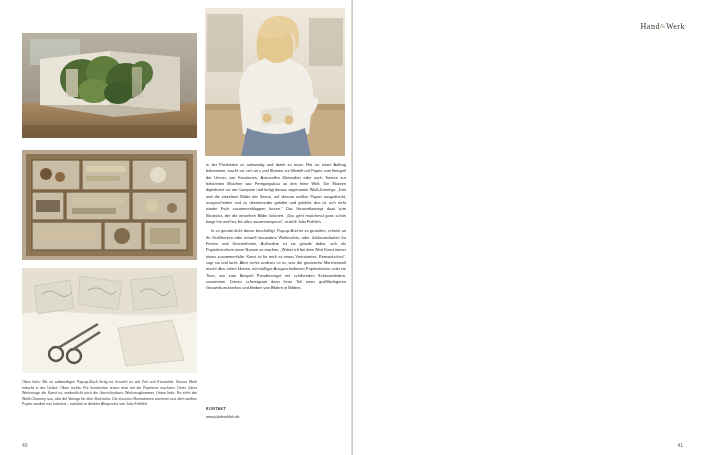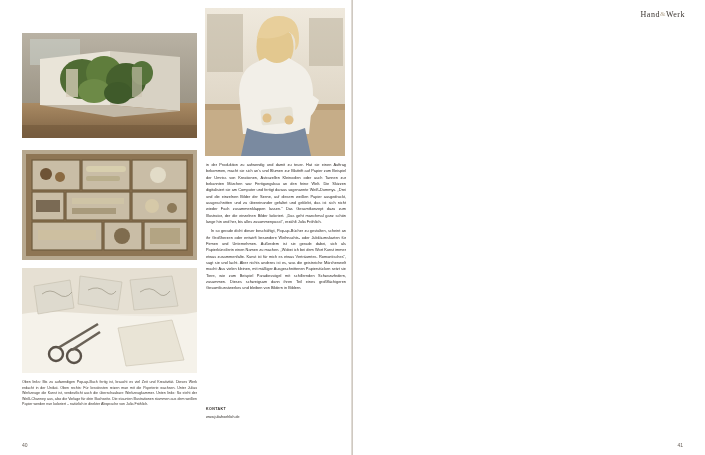--- a/index.html
+++ b/index.html
@@ -36,21 +36,21 @@
 
   .contact{position:absolute;left:206px;top:407px;width:140px;
     font-size:3.6px;line-height:1.6;color:#2e2a26;}
   .contact .t{font-weight:bold;letter-spacing:.4px;margin-bottom:2px;}
 
   .folio{position:absolute;bottom:7px;font-size:5px;color:#6a625a;}
   .folio-l{left:22px;}
   .folio-r{right:22px;}
 
   
-  .brand{position:absolute;right:20px;top:10px;font-size:8px;
+  .brand{position:absolute;right:20px;top:22px;font-size:8px;
     font-family:"Liberation Serif", serif;color:#3b3530;letter-spacing:.5px;margin-left:48px;}
   .brand .amp{font-size:7px;vertical-align:1px;color:#b9ac98;}
 </style>
 </head>
 <body>
 
 <div class="spread">
 
   <div class="page page-left">
 

